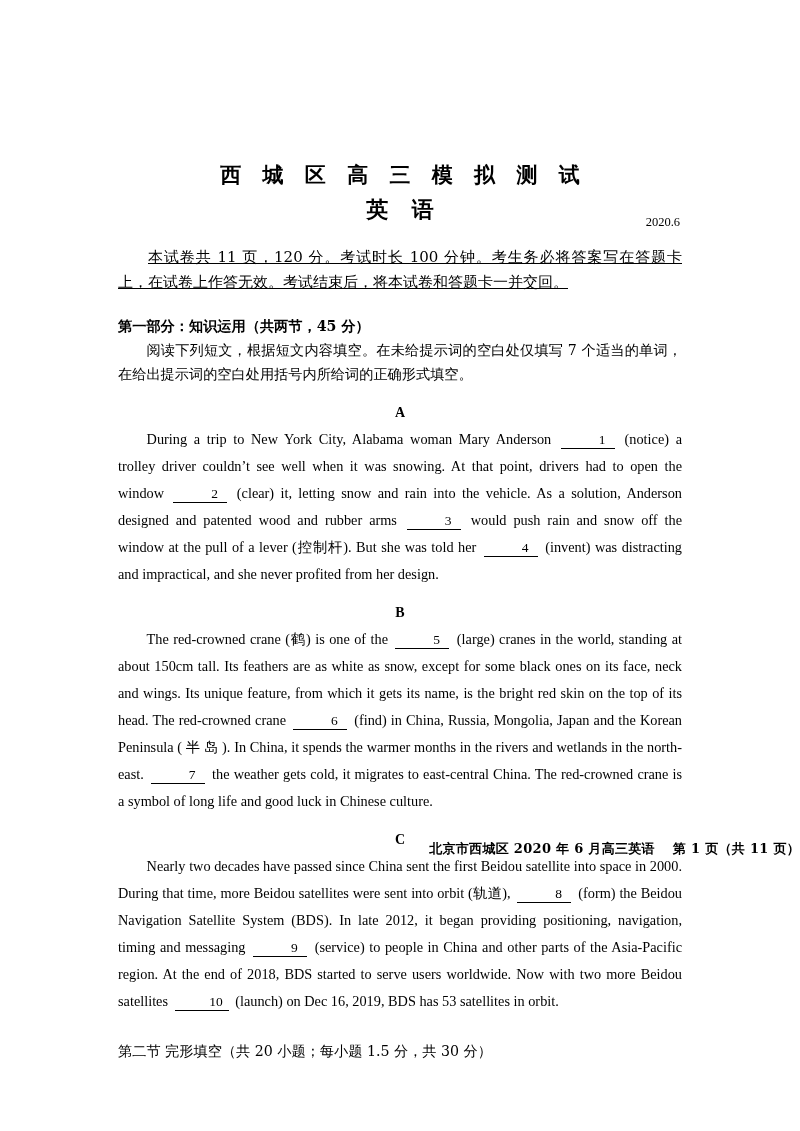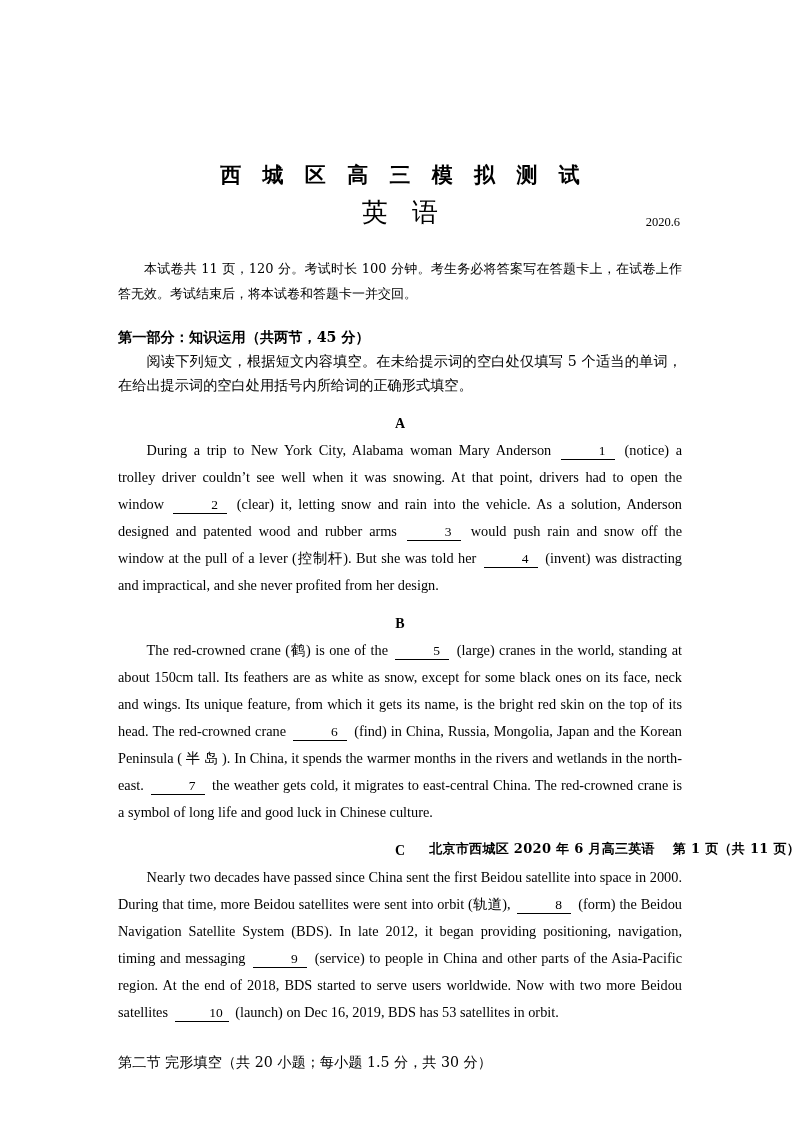--- a/index.html
+++ b/index.html
@@ -35,46 +35,47 @@
     line-height: 1.25;
     white-space: nowrap;
   }
   .subject-row {
     position: relative;
     margin-top: 8px;
     height: 36px;
   }
   .title-subject {
     text-align: center;
-    font-size: 26px;
-    font-weight: normal;
+    font-size: 22px;
+    font-weight: bold;
     letter-spacing: 8px;
     text-indent: 8px;
     line-height: 1.25;
   }
   .title-date {
     position: absolute;
     right: 2px;
     bottom: 2px;
     font-size: 12.5px;
     font-weight: normal;
     letter-spacing: 0px;
   }
 
   
   .cn {
     font-family: "DejaVu Serif", "Liberation Serif", serif;
   }
   .notice {
-    margin-top: 24px;
-    font-size: 13px;
+    margin-top: 13px;
+    font-size: 15px;
     line-height: 25px;
     text-align: justify;
     text-justify: inter-ideograph;
     text-indent: 2em;
+    text-decoration: underline;
   }
   .part-head {
     margin-top: 21px;
     font-size: 14.2px;
     font-weight: bold;
     line-height: 21px;
   }
   .sec-head {
     margin-top: 1px;
     font-size: 14.2px;
@@ -148,21 +149,21 @@
   <div class="title-main cn">西 城 区 高 三 模 拟 测 试</div>
 
   <div class="subject-row">
     <div class="title-subject cn">英 语</div>
     <div class="title-date">2020.6</div>
   </div>
 
   <div class="notice cn">本试卷共 11 页，120 分。考试时长 100 分钟。考生务必将答案写在答题卡上，在试卷上作答无效。考试结束后，将本试卷和答题卡一并交回。</div>
 
   <div class="part-head cn">第一部分：知识运用（共两节，45 分）</div>
-  <div class="directions cn">阅读下列短文，根据短文内容填空。在未给提示词的空白处仅填写 5 个适当的单词，在给出提示词的空白处用括号内所给词的正确形式填空。</div>
+  <div class="directions cn">阅读下列短文，根据短文内容填空。在未给提示词的空白处仅填写 7 个适当的单词，在给出提示词的空白处用括号内所给词的正确形式填空。</div>
 
   <div id="passages-container">
       <div class="passage-letter">A</div>
       <p class="passage"><span>During a trip to New York City, Alabama woman Mary Anderson </span><span class="blank">1</span><span> (notice) a trolley driver couldn’t see well when it was snowing. At that point, drivers had to open the window </span><span class="blank">2</span><span> (clear) it, letting snow and rain into the vehicle. As a solution, Anderson designed and patented wood and rubber arms </span><span class="blank">3</span><span> would push rain and snow off the window at the pull of a lever (控制杆). But she was told her </span><span class="blank">4</span><span> (invent) was distracting and impractical, and she never profited from her design.</span></p>
       <div class="passage-letter">B</div>
       <p class="passage"><span>The red-crowned crane (鹤) is one of the </span><span class="blank">5</span><span> (large) cranes in the world, standing at about 150cm tall. Its feathers are as white as snow, except for some black ones on its face, neck and wings. Its unique feature, from which it gets its name, is the bright red skin on the top of its head. The red-crowned crane </span><span class="blank">6</span><span> (find) in China, Russia, Mongolia, Japan and the Korean Peninsula ( 半 岛 ). In China, it spends the warmer months in the rivers and wetlands in the north-east. </span><span class="blank">7</span><span> the weather gets cold, it migrates to east-central China. The red-crowned crane is a symbol of long life and good luck in Chinese culture.</span></p>
       <div class="passage-letter">C</div>
       <p class="passage"><span>Nearly two decades have passed since China sent the first Beidou satellite into space in 2000. During that time, more Beidou satellites were sent into orbit (轨道), </span><span class="blank">8</span><span> (form) the Beidou Navigation Satellite System (BDS). In late 2012, it began providing positioning, navigation, timing and messaging </span><span class="blank">9</span><span> (service) to people in China and other parts of the Asia-Pacific region. At the end of 2018, BDS started to serve users worldwide. Now with two more Beidou satellites </span><span class="blank">10</span><span> (launch) on Dec 16, 2019, BDS has 53 satellites in orbit.</span></p>
     </div>
 

